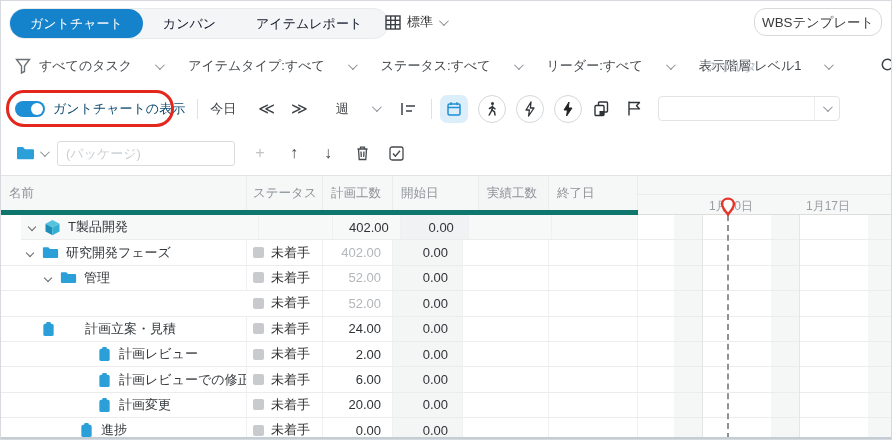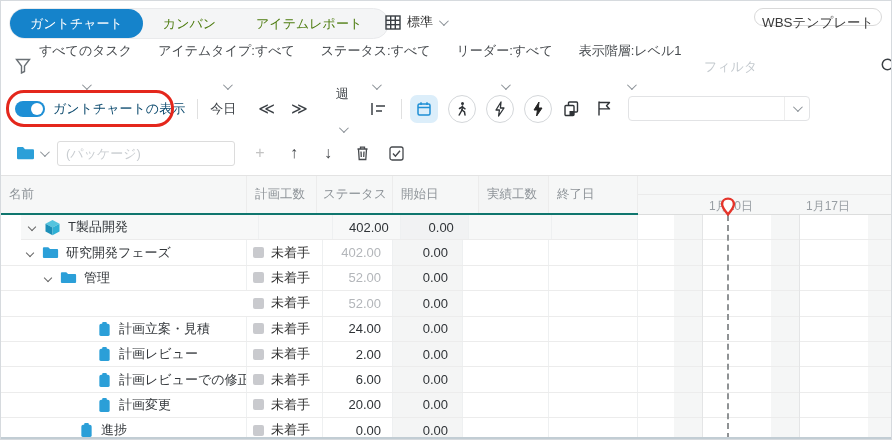--- a/index.html
+++ b/index.html
@@ -5,34 +5,34 @@
   * { margin:0; padding:0; box-sizing:border-box; }
   html,body { background:#fff; }
   body { font-family:"Liberation Sans","DejaVu Sans",sans-serif; color:#333; }
   .screen { position:relative; width:892px; height:440px; background:#fff;
             border:1px solid #d6dade; overflow:hidden; font-size:13px; }
 
   
   .topbar { position:absolute; top:0; left:0; right:0; height:45px; }
   .tabgroup { position:absolute; left:8px; top:7px; height:31px; display:flex; align-items:center;
               background:#f4f5f6; border:1px solid #e9eaec; border-radius:16px; padding-right:6px; }
-  .tab { color:#4d7c0f; padding:0 20px; line-height:29px; border-radius:15px; white-space:nowrap; cursor:pointer; }
+  .tab { color:#0f172a; padding:0 20px; line-height:29px; border-radius:15px; white-space:nowrap; cursor:pointer; }
   .tab.active { background:#1583cb; color:#fff; }
   .viewsel { position:absolute; left:384px; top:12px; display:flex; align-items:center; gap:6px; cursor:pointer; }
   .viewsel .lbl { color:#333; }
-  .wbsbtn { position:absolute; right:9px; top:7px; height:18px; line-height:28px; padding:0 7px;
+  .wbsbtn { position:absolute; right:9px; top:7px; height:28px; line-height:28px; padding:0 7px;
             border:1px solid #d9d9d9; border-radius:12px; background:#fff; color:#3a3a3a; cursor:pointer; }
 
   
   .chev { display:inline-block; width:7px; height:7px; border-right:1.6px solid #8a9096;
           border-bottom:1.6px solid #8a9096; transform:rotate(45deg) translateY(-2px); }
 
   
   .filterbar { position:absolute; top:45px; left:0; right:0; height:40px; display:flex; align-items:center; }
-  .fitem { display:flex; align-items:center; gap:23px; color:#45494d; cursor:pointer; white-space:nowrap;flex-direction:column; }
+  .fitem { display:flex; align-items:center; gap:23px; color:#45494d; cursor:pointer; white-space:nowrap; }
   .funnel { margin-left:14px; margin-right:8px; }
   .fgap { width:26px; }
   .filter-input-wrap { position:absolute; left:703px; right:4px; display:flex; align-items:center; }
   .filter-input { border:none; outline:none; flex:1; font-size:13px; color:#333; background:transparent; }
   .filter-input::placeholder { color:#c3c9ce; }
 
   
   .ganttbar { position:absolute; top:85px; left:0; right:0; height:45px; display:flex; align-items:center; }
   .toggle { position:relative; width:30px; height:16px; border-radius:8px; background:#1e8fd5; margin-left:14px; cursor:pointer; flex:none; }
   .toggle .knob { position:absolute; top:2px; right:2px; width:12px; height:12px; border-radius:50%; background:#fff; }
@@ -55,21 +55,21 @@
   .pkgbar { position:absolute; top:130px; left:0; right:0; height:44px; display:flex; align-items:center; }
   .pkg-folder-btn { display:flex; align-items:center; gap:5px; margin-left:15px; cursor:pointer; }
   .pkg-input { margin-left:10px; width:178px; height:25px; border:1px solid #dcdcdc; border-radius:3px;
                padding:0 8px; font-size:13px; color:#333; outline:none; }
   .pkg-input::placeholder { color:#c9cdd1; }
   .pkg-act { width:34px; text-align:center; font-size:16px; color:#46494d; cursor:pointer; }
   .pkg-act.disabled { color:#c3c3c3; cursor:default; }
 
   
   .table { position:absolute; top:174px; left:0; width:637px; bottom:0; border-top:1px solid #e3e3e3; }
-  .thead { display:flex; height:39px; background:#f6f7f7; border-bottom:2px solid #0f766e; }
+  .thead { display:flex; height:39px; background:#f6f7f7; border-bottom:5px solid #0f766e; }
   .th { display:flex; align-items:center; padding-left:8px; color:#8d9398; font-size:12.5px;
         border-right:1px solid #ececec; white-space:nowrap; overflow:hidden; }
   .trow { display:flex; height:25.4px; border-bottom:1px solid #ececec; background:#fff; }
   .trow.shaded { background:#f7f8f8;margin-left:20px; }
   .cell { display:flex; align-items:center; border-right:1px solid #eef0f1; overflow:hidden; white-space:nowrap; }
   .c0 { width:246px; } .c1 { width:76px; padding-left:6px; } .c2 { width:70px; justify-content:flex-end; padding-right:11px; }
   .c3 { width:70px; justify-content:flex-end; padding-right:14px; background:#f4f5f5; }
   .c4 { width:86px; } .c5 { width:89px; }
   .trow.shaded .c3 { background:#f1f2f3; }
   .num { color:#2f3337; }
@@ -273,22 +273,22 @@
       <svg width="15" height="15" viewBox="0 0 15 15" style="margin:0 auto;">
           <rect x="1" y="1" width="13" height="13" rx="2" fill="none" stroke="#46494d" stroke-width="1.3"></rect>
           <path d="M4 7.5 l2.4 2.6 L11 4.8" fill="none" stroke="#46494d" stroke-width="1.4"></path>
         </svg>
     </span>
   </div>
 
   <div class="table">
     <div class="thead">
       <div class="th c0">名前</div>
+      <div class="th c1">ステータス</div>
       <div class="th c2" style="justify-content:flex-start;">計画工数</div>
-      <div class="th c1">ステータス</div>
       <div class="th c4">開始日</div>
       <div class="th c3" style="justify-content:flex-start;">実績工数</div>
       <div class="th c5">終了日</div>
     </div>
 
     <div class="trow shaded">
       <div class="cell c0" style="padding-left:8px;">
         <span class="tchev"></span>
         <span class="ticon">
           <svg width="17" height="17" viewBox="0 0 17 17">
@@ -363,21 +363,21 @@
           <span class="chip"></span>
           <span>未着手</span>
         </div>
       <div class="cell c2 num muted">52.00</div>
       <div class="cell c3 num">0.00</div>
       <div class="cell c4"></div>
       <div class="cell c5"></div>
     </div>
 
     <div class="trow">
-      <div class="cell c0" style="padding-left:96px;">
+      <div class="cell c0" style="padding-left:40px;gap:22px;">
         <span class="ticon">
           <svg width="15" height="16" viewBox="0 0 16 17">
               <rect x="2.5" y="3" width="11" height="13" rx="2" fill="#2b9fd8"></rect>
               <rect x="5.5" y="1" width="5" height="4" rx="1.2" fill="#2b9fd8"></rect>
             </svg>
         </span>
         <span class="tname">計画立案・見積</span>
       </div>
       <div class="cell c1">
           <span class="chip"></span>

